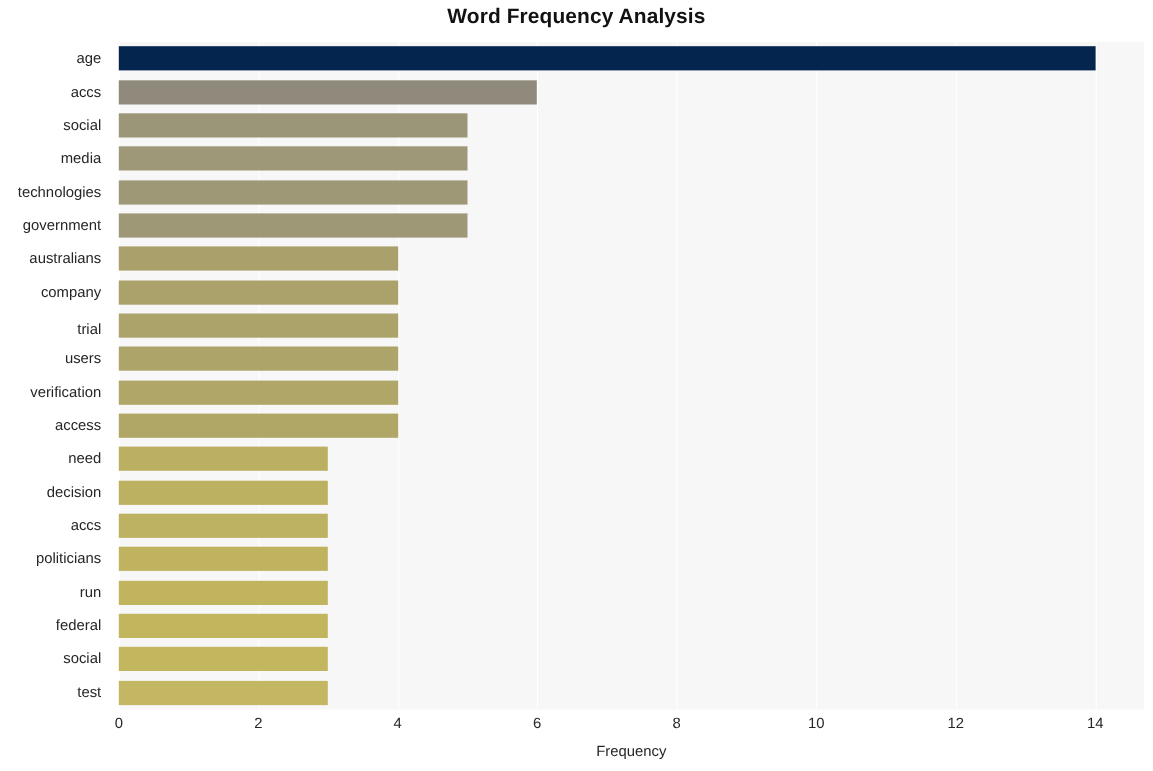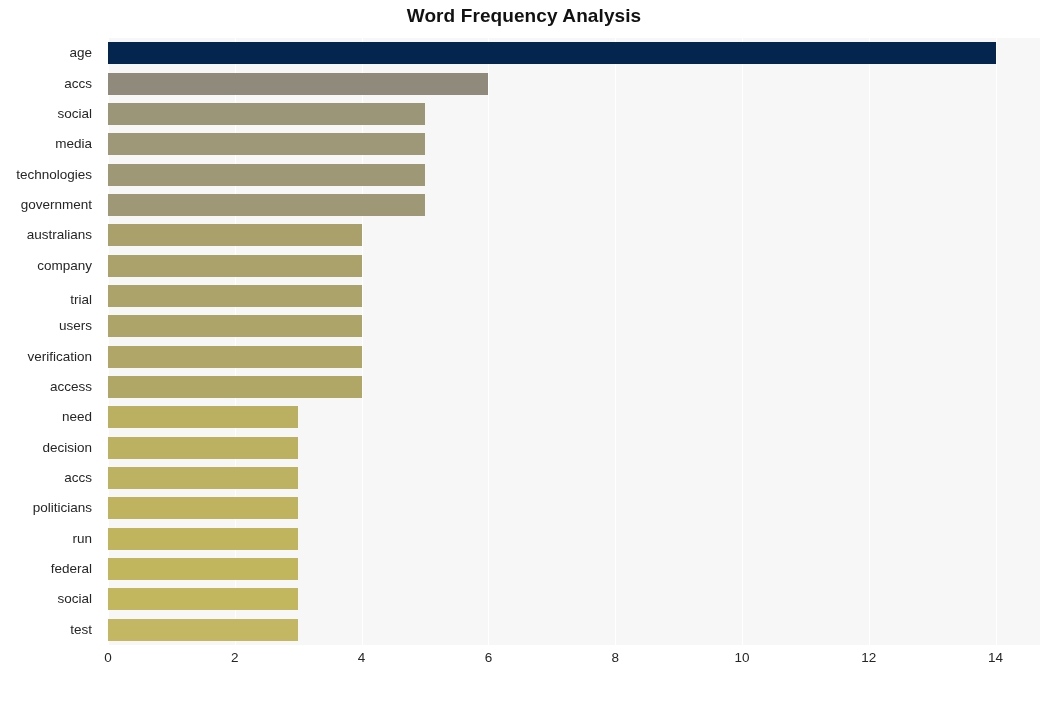--- a/index.html
+++ b/index.html
@@ -227,14 +227,15 @@
       <div class="xtick" style="left: 0px;">0</div>
       <div class="xtick" style="left: 126.803px;">2</div>
       <div class="xtick" style="left: 253.605px;">4</div>
       <div class="xtick" style="left: 380.408px;">6</div>
       <div class="xtick" style="left: 507.211px;">8</div>
       <div class="xtick" style="left: 634.014px;">10</div>
       <div class="xtick" style="left: 760.816px; text-align: right;">12</div>
       <div class="xtick" style="left: 887.619px;">14</div>
     </div>
 
+  <div id="xaxis-title">Frequency</div>
 
 </div>
 
 </body></html>

